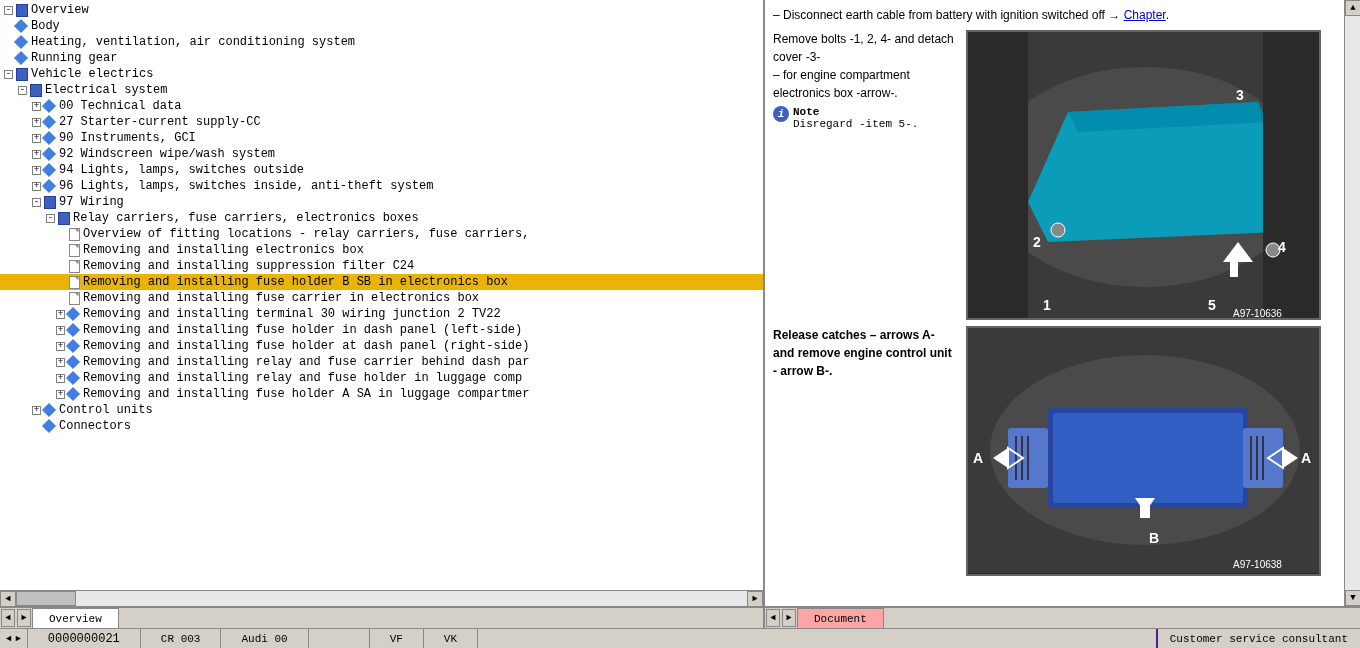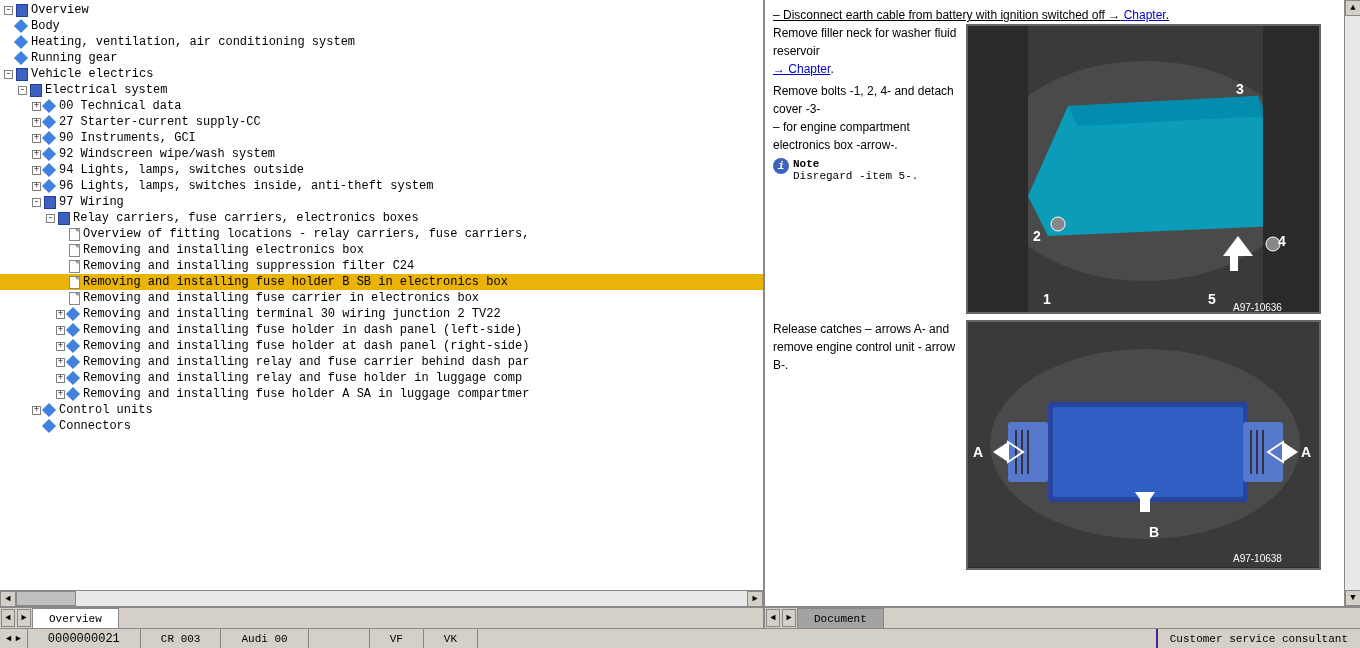--- a/index.html
+++ b/index.html
@@ -283,32 +283,28 @@
         <div class="scrollbar-thumb"></div>
       </div>
       <div class="scrollbar-btn">►</div>
     </div>
   </div>
 
   <div class="right-panel" style="display:flex;flex-direction:row;">
     <div style="flex:1;display:flex;flex-direction:column;overflow:hidden;">
       <div class="right-content">
 
-        <div class="instruction-text" style="text-decoration:underline;">
+        <div class="instruction-text" style="margin-bottom:6px;">
           <span>– Disconnect earth cable from battery with ignition switched off →</span>
           <span class="link-text">Chapter</span><span>.</span>
         </div>
 
         <div style="display:flex;gap:8px;margin-bottom:6px;">
 
           <div style="width:185px;flex-shrink:0;">
-            <div class="instruction-text" style="margin-bottom:4px;">
-              <span>Remove filler neck for washer fluid reservoir</span><br>
-              <span class="link-text">→ Chapter</span><span>.</span>
-            </div>
             <div class="instruction-text" style="margin-bottom:4px;">
               Remove bolts -1, 2, 4- and detach cover -3-<br>
               – for engine compartment electronics box -arrow-.
             </div>
             <div class="note-box">
               <div class="note-icon">i</div>
               <div>
                 <div style="font-weight:bold;font-size:11px;">Note</div>
                 <div style="font-size:11px;">Disregard -item 5-.</div>
               </div>
@@ -340,21 +336,21 @@
               <text x="75" y="278" fill="white" font-size="14" font-weight="bold" font-family="Arial">1</text>
               <text x="240" y="278" fill="white" font-size="14" font-weight="bold" font-family="Arial">5</text>
 
               <text x="265" y="285" fill="white" font-size="10" font-family="Arial">A97-10636</text>
             </svg>
           </div>
         </div>
 
         <div style="display:flex;gap:8px;">
 
-          <div style="width:185px;flex-shrink:0;">
+          <div style="width:185px;flex-shrink:0;font-weight:bold;">
             <div class="instruction-text">
               Release catches – arrows A- and remove engine control unit - arrow B-.
             </div>
           </div>
 
           <div class="car-image car-image-bottom">
             <svg width="355" height="245" style="display:block;">
 
               <rect width="355" height="245" fill="#3a3a3a"></rect>
 
@@ -409,21 +405,21 @@
 
     <div style="display:flex;align-items:stretch;border-right:2px solid #888;width:765px;">
       <div style="width:14px;height:18px;display:flex;align-items:center;justify-content:center;border:1px solid #888;background:#d4d0c8;cursor:pointer;font-size:9px;margin:1px;">◄</div>
       <div style="width:14px;height:18px;display:flex;align-items:center;justify-content:center;border:1px solid #888;background:#d4d0c8;cursor:pointer;font-size:9px;margin:1px;">►</div>
       <div style="padding:2px 16px;background:white;border:1px solid #888;border-bottom:none;font-size:11px;cursor:pointer;display:flex;align-items:center;">Overview</div>
     </div>
 
     <div style="display:flex;align-items:stretch;flex:1;">
       <div style="width:14px;height:18px;display:flex;align-items:center;justify-content:center;border:1px solid #888;background:#d4d0c8;cursor:pointer;font-size:9px;margin:1px;">◄</div>
       <div style="width:14px;height:18px;display:flex;align-items:center;justify-content:center;border:1px solid #888;background:#d4d0c8;cursor:pointer;font-size:9px;margin:1px;">►</div>
-      <div style="padding:2px 16px;background:#a3a3a3;border:1px solid #888;border-bottom:none;font-size:11px;cursor:pointer;display:flex;align-items:center;">Document</div>
+      <div style="padding:2px 16px;background:#fca5a5;border:1px solid #888;border-bottom:none;font-size:11px;cursor:pointer;display:flex;align-items:center;">Document</div>
     </div>
   </div>
 
   <div style="display:flex;align-items:center;height:20px;background:#d4d0c8;border-top:1px solid #888;">
     <div style="padding:0 6px;border-right:1px solid #888;font-size:11px;height:100%;display:flex;align-items:center;">
       <span style="font-size:9px;margin-right:4px;">◄</span>
       <span style="font-size:9px;">►</span>
     </div>
     <div style="padding:0 20px;border-right:1px solid #888;font-size:12px;height:100%;display:flex;align-items:center;">0000000021</div>
     <div style="padding:0 20px;border-right:1px solid #888;font-size:11px;height:100%;display:flex;align-items:center;">CR 003</div>

